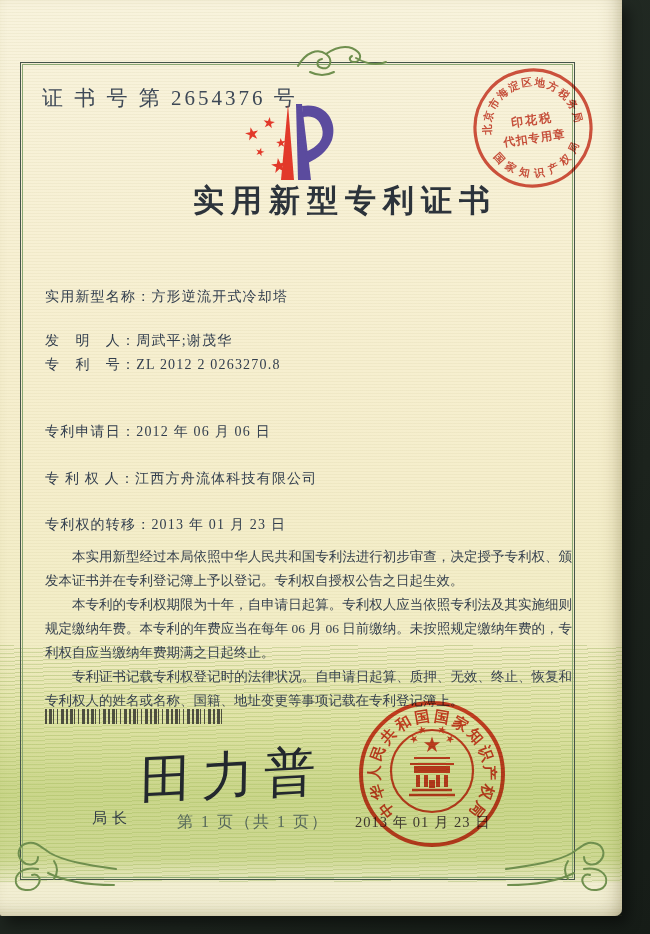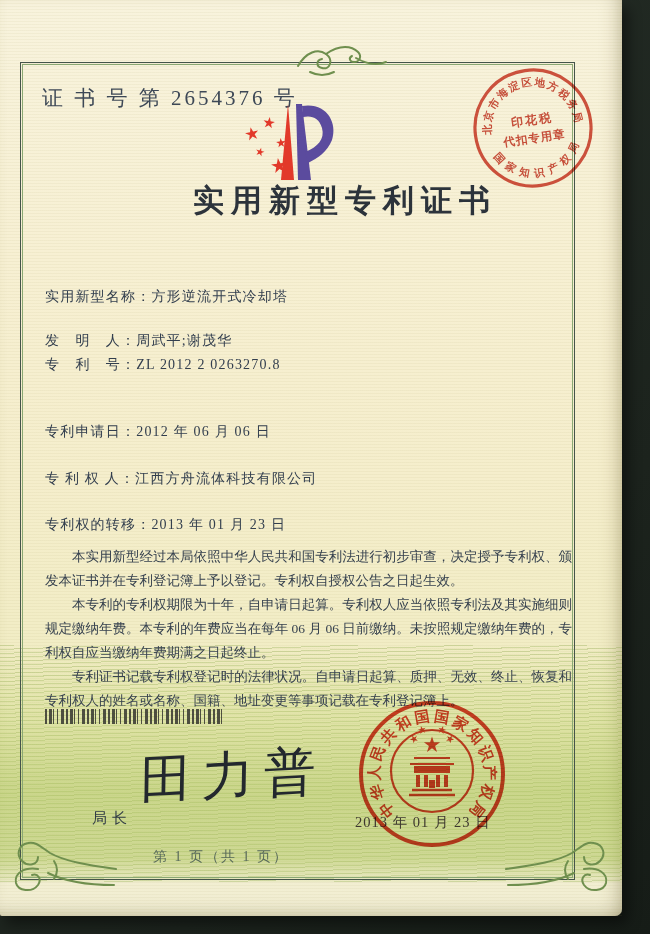--- a/index.html
+++ b/index.html
@@ -25,21 +25,21 @@
   .field{position:absolute;left:45px;font-size:14px;letter-spacing:1.2px;color:#323e4e;z-index:4;white-space:nowrap;}
   .paras{position:absolute;left:45px;top:545px;width:527px;font-size:13.5px;line-height:24px;
     color:#37424f;text-align:justify;z-index:4;}
   .paras p{margin:0;text-indent:2em;}
   .barcode{position:absolute;left:45px;top:709px;width:180px;height:15px;z-index:4;opacity:.85;
     background:repeating-linear-gradient(90deg,#35352f 0 2px,rgba(0,0,0,0) 2px 4px,#35352f 4px 7px,rgba(0,0,0,0) 7px 8px,#35352f 8px 9px,rgba(0,0,0,0) 9px 12px,#35352f 12px 13px,rgba(0,0,0,0) 13px 16px,#35352f 16px 19px,rgba(0,0,0,0) 19px 21px);}
   .commissioner{position:absolute;left:92px;top:809px;font-size:15px;letter-spacing:5px;color:#2f3a45;z-index:4;}
   .signature{position:absolute;left:133px;top:731px;width:215px;height:88px;z-index:5;}
   .signature text{font-family:"Liberation Serif","DejaVu Serif",serif;fill:#23282e;}
   .issue-date{position:absolute;left:355px;top:813px;font-size:14.5px;letter-spacing:1px;color:#3e382f;z-index:5;white-space:nowrap;}
-  .footer{position:absolute;left:153px;top:848px;width:200px;text-align:left;font-size:14px;
+  .footer{position:absolute;left:153px;top:812px;width:200px;text-align:center;font-size:16px;
     letter-spacing:2px;color:#57695a;z-index:4;}
   .seal{position:absolute;mix-blend-mode:multiply;z-index:6;}
   .seal text{font-family:"Liberation Serif","DejaVu Serif",serif;font-weight:bold;}
   .tax-seal{left:468px;top:63px;width:130px;height:130px;transform:rotate(-8deg);opacity:.92;}
   .tax-seal text{fill:#c94434;}
   .office-seal{left:356px;top:698px;width:152px;height:152px;opacity:.93;}
   .office-seal text{fill:#dc3620;}
   .emblem *{fill:#dc3620;}
   .emblem .ln{fill:none;stroke:#dc3620;}
 </style>

